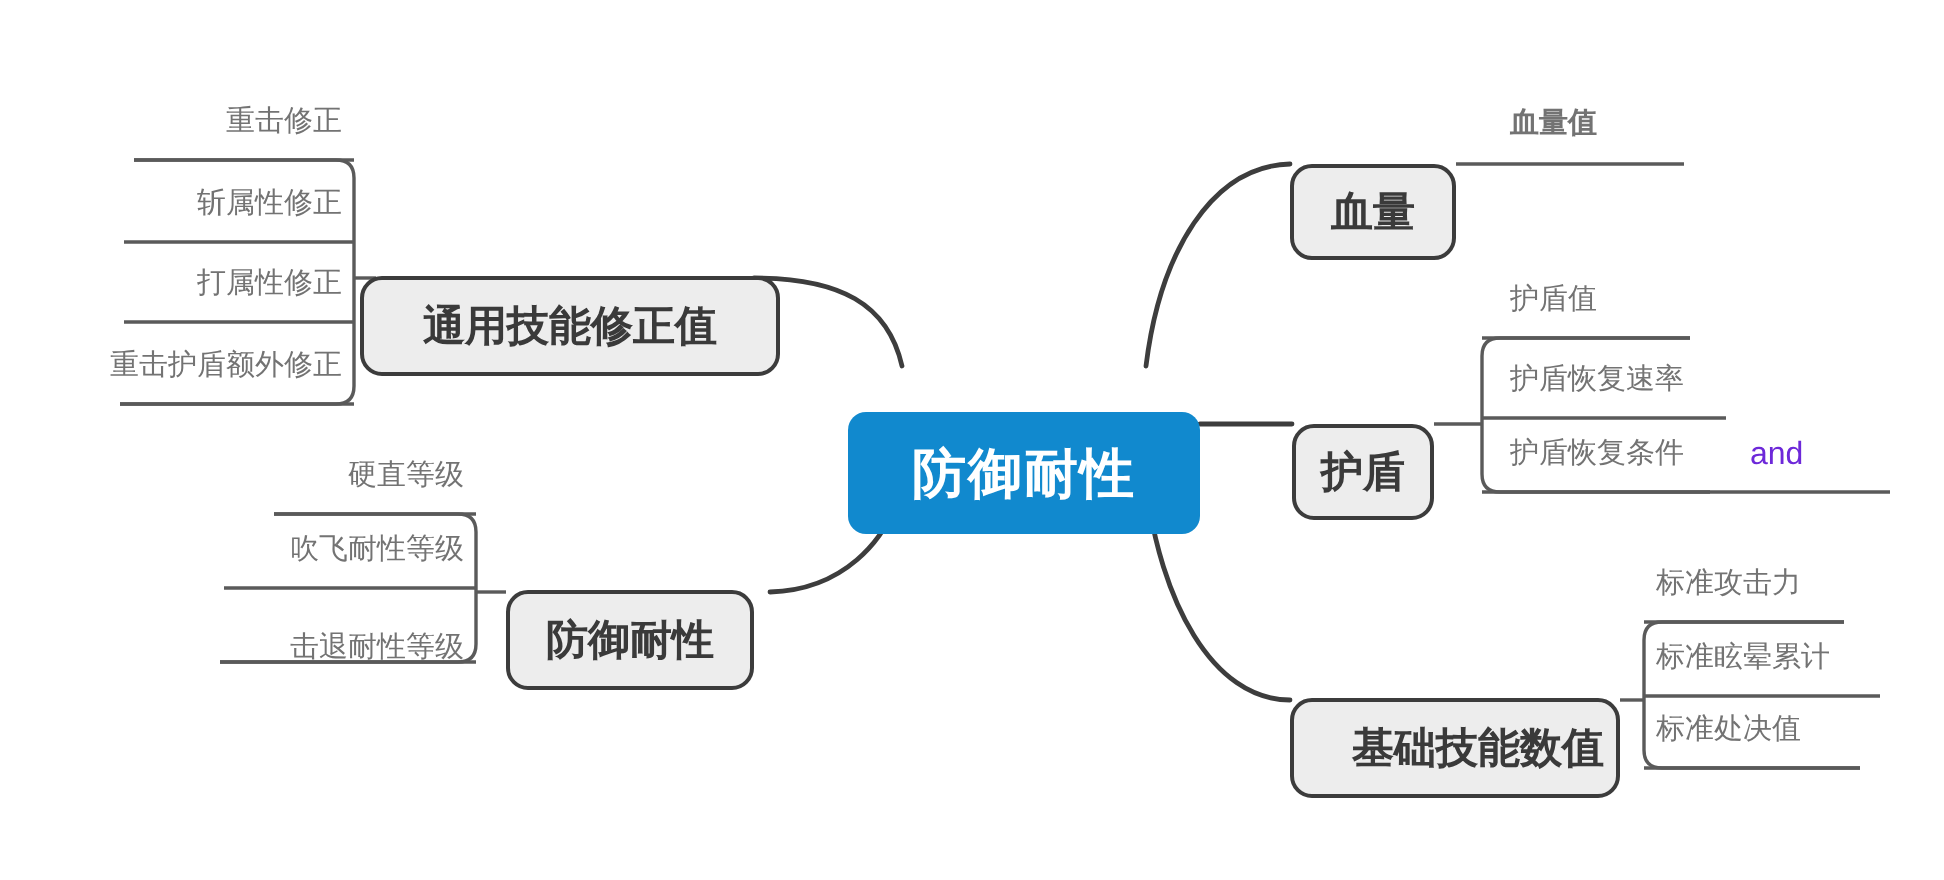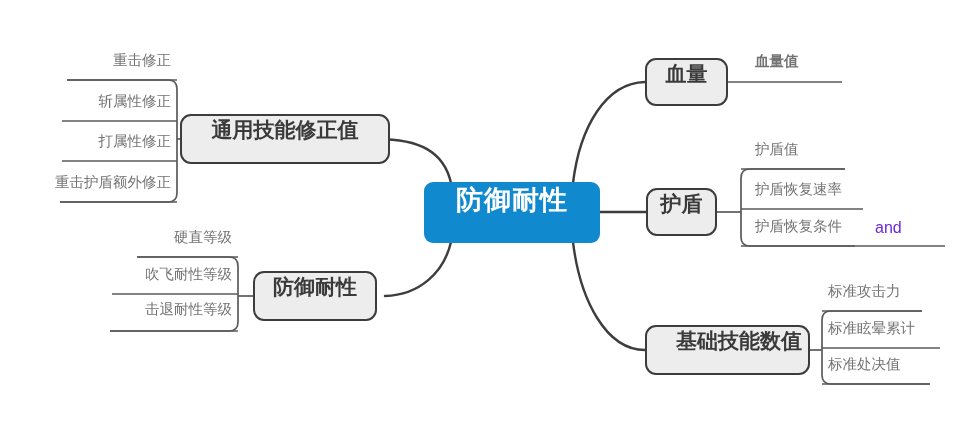--- a/index.html
+++ b/index.html
@@ -22,24 +22,25 @@
     left: 0;
     top: 0;
     width: 972px;
     height: 440px;
     pointer-events: none;
   }
   .node {
     position: absolute;
     box-sizing: border-box;
     display: flex;
-    align-items: flex-start;
+    align-items: center;
     justify-content: center;
     text-align: center;
     white-space: nowrap;
+    margin-top: 24px;
   }
   .root-node {
     background: #1189ce;
     border-radius: 9px;
     color: #ffffff;
     font-size: 27px;
     font-weight: bold;
     letter-spacing: 1px;
     z-index: 6;
   }
@@ -146,21 +147,21 @@
 
   <div class="node branch-node" style="left:253px; top:271px; width:124px; height:50px;">
     <span>防御耐性</span>
   </div>
   <div class="leaf leaf-left" style="left:62px; top:228px; width:170px;">
     <span>硬直等级</span>
   </div>
   <div class="leaf leaf-left" style="left:62px; top:265px; width:170px;">
     <span>吹飞耐性等级</span>
   </div>
-  <div class="leaf leaf-left" style="left:62px; top:300px; width:170px;">
+  <div class="leaf leaf-left" style="left:62px; top:314px; width:170px;">
     <span>击退耐性等级</span>
   </div>
 
   <div class="node branch-node" style="left:645px; top:58px; width:83px; height:48px;">
     <span>血量</span>
   </div>
   <div class="leaf leaf-right" style="left:755px; top:52px; width:160px;font-weight:bold;">
     <span>血量值</span>
   </div>
 

